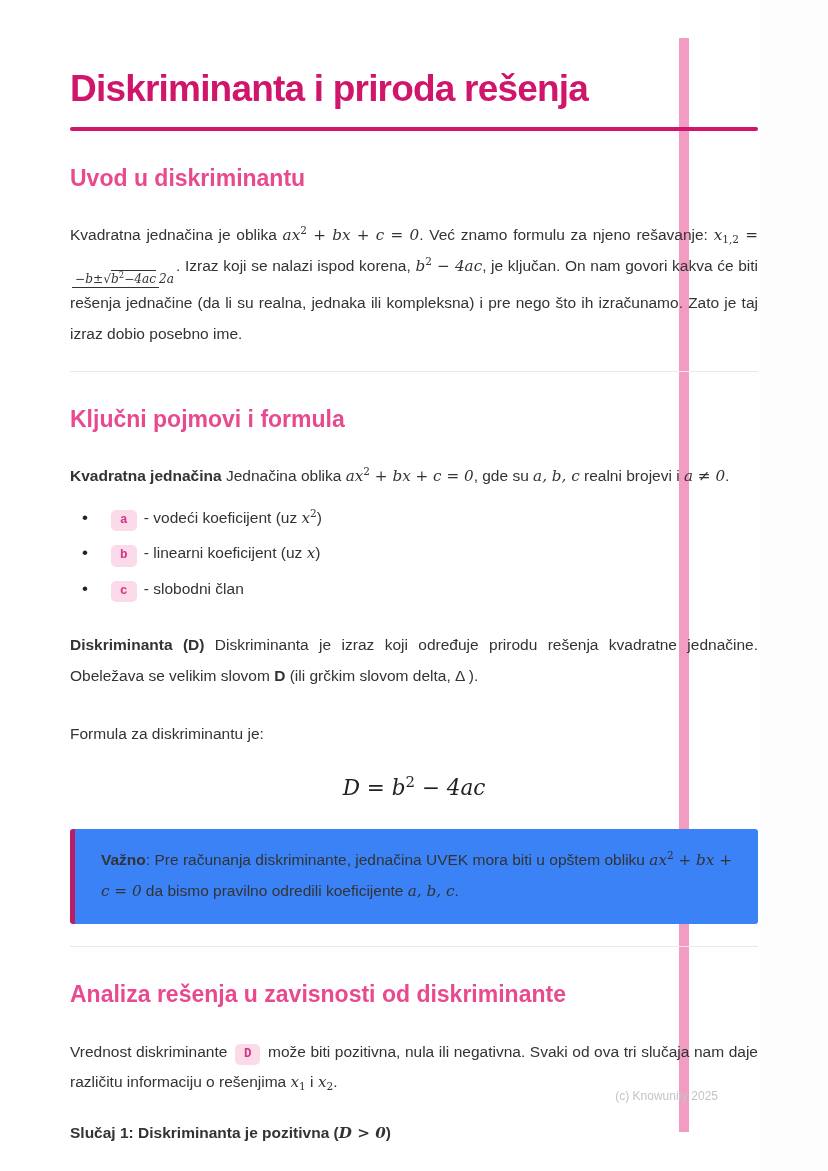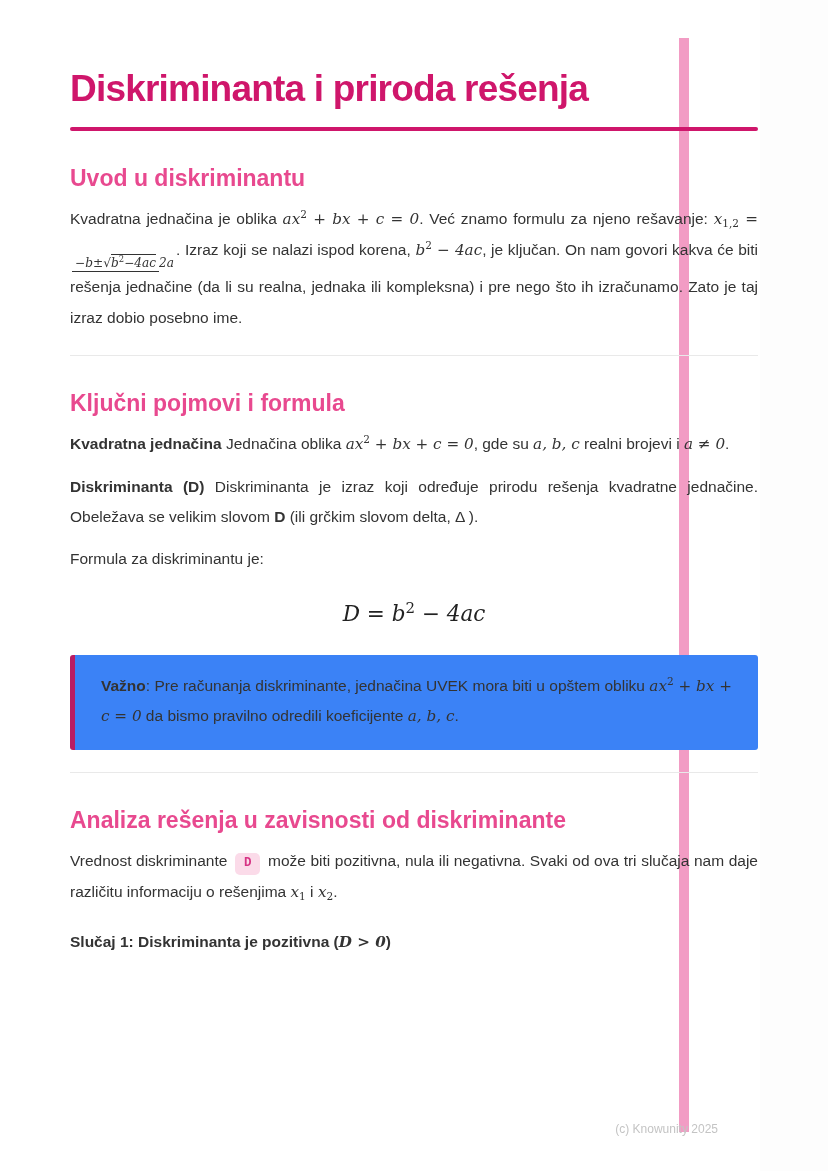--- a/index.html
+++ b/index.html
@@ -43,21 +43,21 @@
     border-radius: 2px;
   }
   .section-heading {
     margin: 34px 0 0;
     font-size: 23px;
     line-height: 1.2;
     font-weight: 700;
     color: #e8498f;
   }
   .body {
-    margin: 12px 0 0;
+    margin: 28px 0 0;
     font-size: 15.5px;
     line-height: 1.95;
     text-align: justify;
     color: #333333;
   }
   .divider {
     border: none;
     border-top: 1px solid #e9e9e9;
     margin: 22px 0 0;
   }
@@ -144,21 +144,21 @@
   }
   .callout .body { margin: 0; }
   .case-title {
     font-weight: bold;
     text-align: left;
     margin-top: 20px;
   }
   .watermark {
     position: absolute;
     right: 42px;
-    bottom: 35px;
+    bottom: 68px;
     font-size: 12px;
     color: #c4c4c4;
     z-index: 3;
   }
 </style>
 </head>
 <body>
 
 <div class="page">
 
@@ -173,20 +173,25 @@
     <p class="body"><span class="rt">Kvadratna jednačina je oblika </span><span class="math">ax</span><sup class="math-sup">2</sup><span class="math"> + bx + c = 0</span><span class="rt">. Već znamo formulu za njeno rešavanje: </span><span class="math">x</span><sub class="math-sub">1,2</sub><span class="math"> = </span><span class="frac">
           <span class="num"><span class="math">−b±</span><span class="sqrt"><span class="radical">√</span><span class="vinculum"><span class="math">b</span><sup class="math-sup">2</sup><span class="math">−4ac</span></span></span></span>
           <span class="den"><span class="math">2a</span></span>
         </span><span class="rt">. Izraz koji se nalazi ispod korena, </span><span class="math">b</span><sup class="math-sup">2</sup><span class="math"> − 4ac</span><span class="rt">, je ključan. On nam govori kakva će biti rešenja jednačine (da li su realna, jednaka ili kompleksna) i pre nego što ih izračunamo. Zato je taj izraz dobio posebno ime.</span></p>
 
     <hr class="divider">
 
     <h2 class="section-heading">Ključni pojmovi i formula</h2>
     <p class="body"><strong class="rb">Kvadratna jednačina</strong><span class="rt"> Jednačina oblika </span><span class="math">ax</span><sup class="math-sup">2</sup><span class="math"> + bx + c = 0</span><span class="rt">, gde su </span><span class="math">a, b, c</span><span class="rt"> realni brojevi i </span><span class="math">a ≠ 0</span><span class="rt">.</span></p>
 
+    <ul class="bullet-list">
+      <li class="bullet-item"><code class="badge">a</code><span class="rt"> - vodeći koeficijent (uz </span><span class="math">x</span><sup class="math-sup">2</sup><span class="rt">)</span></li>
+      <li class="bullet-item"><code class="badge">b</code><span class="rt"> - linearni koeficijent (uz </span><span class="math">x</span><span class="rt">)</span></li>
+      <li class="bullet-item"><code class="badge">c</code><span class="rt"> - slobodni član</span></li>
+    </ul>
 
     <p class="body"><strong class="rb">Diskriminanta (D)</strong><span class="rt"> Diskriminanta je izraz koji određuje prirodu rešenja kvadratne jednačine. Obeležava se velikim slovom </span><strong class="rb">D</strong><span class="rt"> (ili grčkim slovom delta, Δ ).</span></p>
 
     <p class="body">Formula za diskriminantu je:</p>
 
     <div class="formula-block"><span class="math">D = b</span><sup class="math-sup">2</sup><span class="math"> − 4ac</span></div>
 
     <div class="callout">
       <p class="body"><strong class="rb">Važno</strong><span class="rt">: Pre računanja diskriminante, jednačina UVEK mora biti u opštem obliku </span><span class="math">ax</span><sup class="math-sup">2</sup><span class="math"> + bx + c = 0</span><span class="rt"> da bismo pravilno odredili koeficijente </span><span class="math">a, b, c</span><span class="rt">.</span></p>
     </div>

